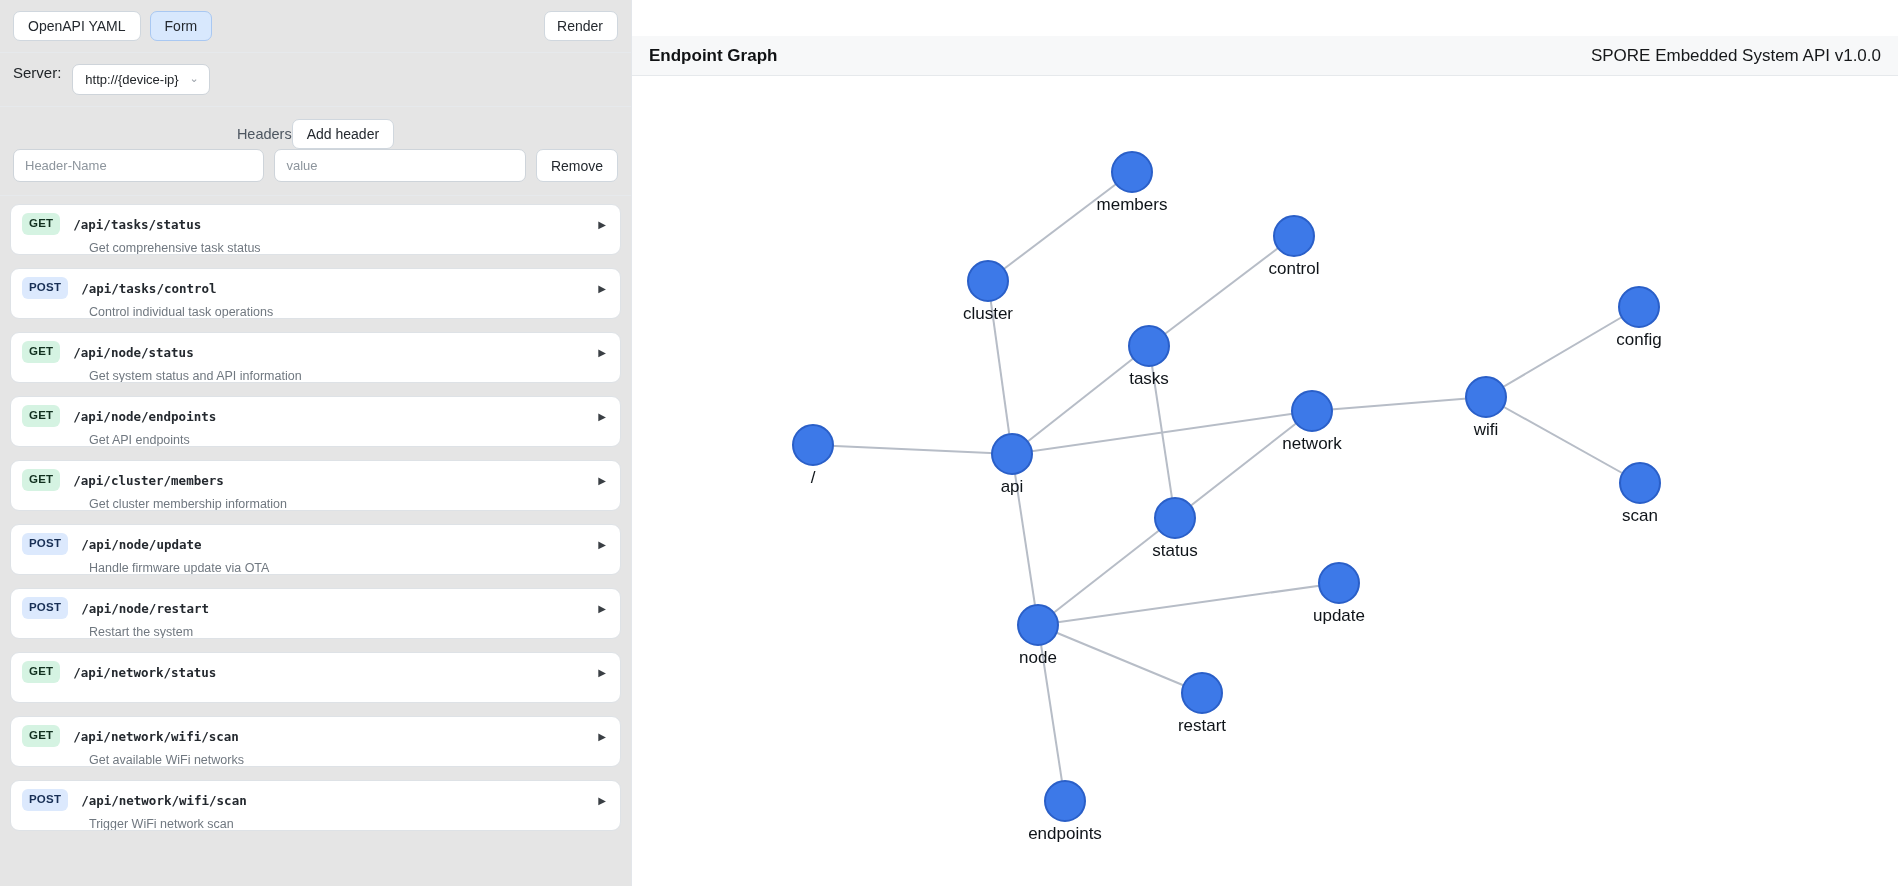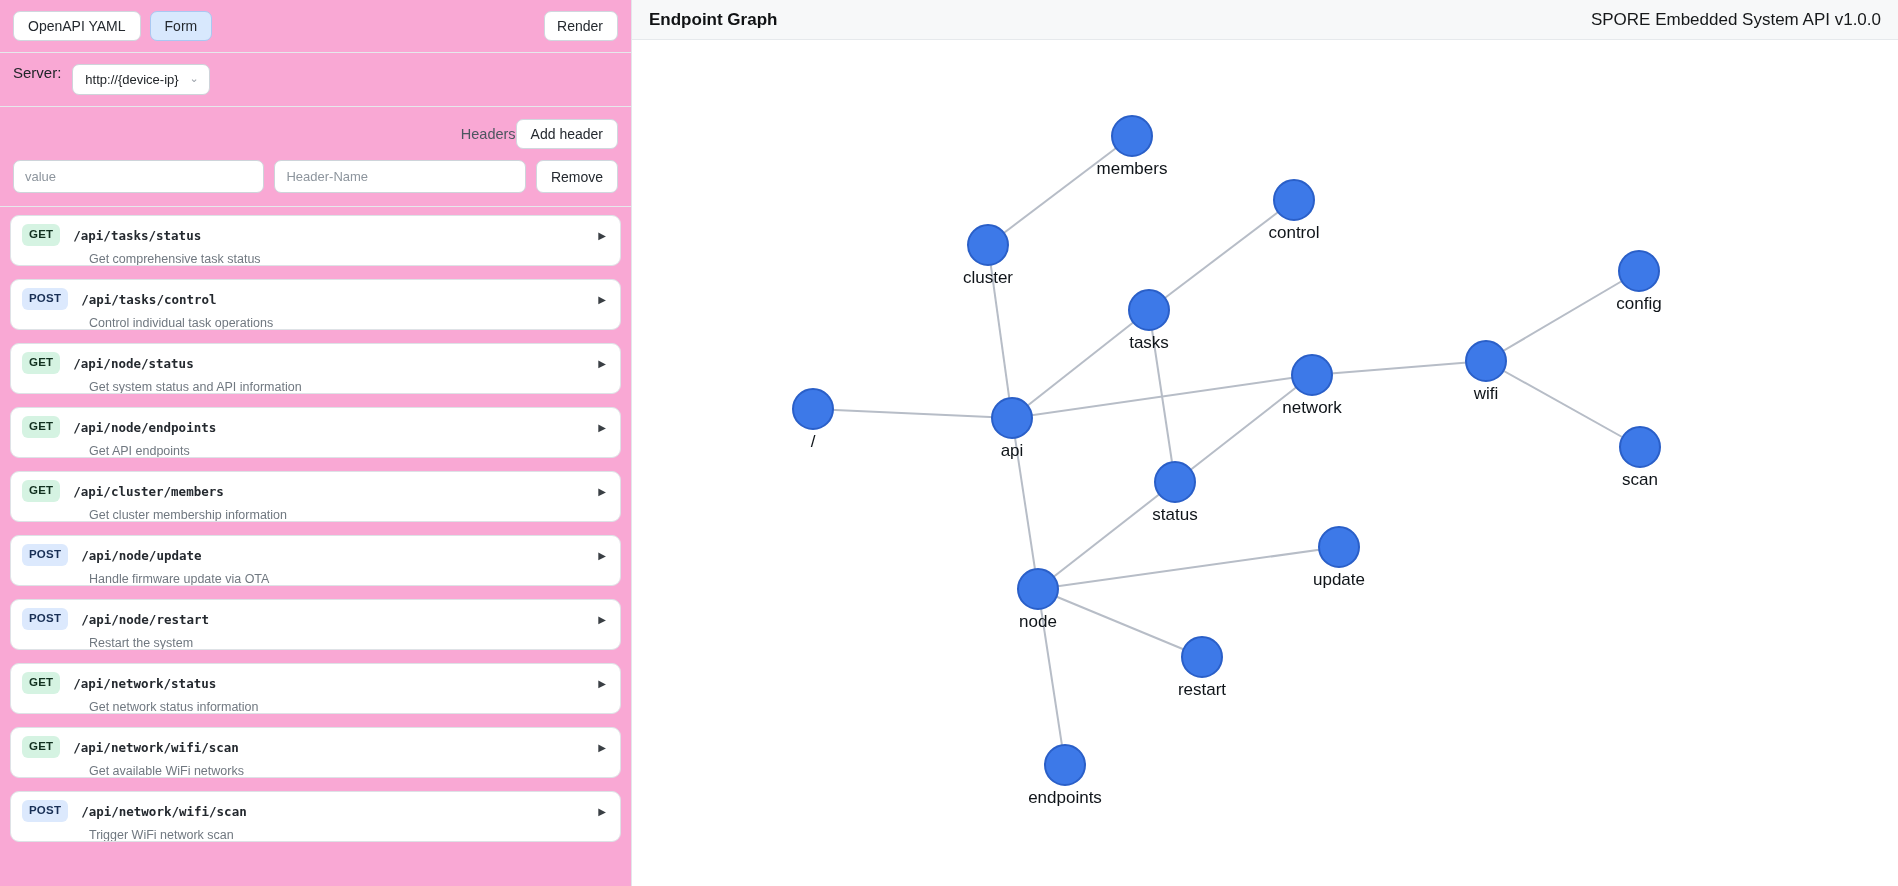--- a/index.html
+++ b/index.html
@@ -2,42 +2,42 @@
 <html><head>
 <meta charset="utf-8">
 <style>
   * { box-sizing: border-box; margin: 0; padding: 0; }
   html,body { width:1898px; height:886px; overflow:hidden; background:#fff;
               font-family:"Liberation Sans", sans-serif; color:#212529; }
   body { display:flex; }
 
   
   .left-panel { width:632px; min-width:632px; height:886px; border-right:1px solid #e3e6ea;
-                display:flex; flex-direction:column; background:#f9a8d4; }
+                display:flex; flex-direction:column; background:#e5e5e5; }
 
   .toolbar { display:flex; align-items:center; gap:9px; padding:11px 13px;
              border-bottom:1px solid #e6e9ec; }
   .btn { background:#fff; border:1px solid #d0d7de; border-radius:7px;
          padding:6px 14px; font-size:14px; color:#24292f; cursor:pointer;
          font-family:"Liberation Sans", sans-serif; }
   .btn.tab-active { background:#d8e8fd; border-color:#a9c8f2; }
   .btn-render { margin-left:auto;padding-left:12px; }
 
   .server-row { display:flex; align-items:flex-start; gap:11px; padding:11px 13px;
                 border-bottom:1px solid #e6e9ec; }
   .server-label { font-size:15px; color:#212529; }
   .select { position:relative; border:1px solid #ced4da; border-radius:7px;
             padding:7px 30px 7px 12px; font-size:13px; color:#212529; cursor:pointer;
             background:#fff; }
   .select .chev { position:absolute; right:10px; top:50%; transform:translateY(-58%);
                   color:#9aa1a9; font-size:11px; pointer-events:none; }
 
   .headers-sec { padding:12px 13px 13px; border-bottom:1px solid #e6e9ec; }
-  .headers-top { display:flex; align-items:center; justify-content:flex-end;
-                 margin-bottom:11px; }
+  .headers-top { display:flex; align-items:center; justify-content:center;
+                 }
   .headers-title { font-size:14.5px; color:#4d5660; }
   .hdr-row { display:flex; gap:10px; }
   .hdr-input { flex:1; height:33px; border:1px solid #ced4da; border-radius:7px;
                padding:0 11px; font-size:13px; color:#212529; outline:none;
                font-family:"Liberation Sans", sans-serif; }
   .hdr-input::placeholder { color:#8d959d; }
 
   .endpoint-list { flex:1; overflow:hidden; padding:8px 10px 0 10px; }
   .card { border:1px solid #dee2e6; border-radius:9px; background:#fff;
           padding:8px 14px 8px 11px; margin-bottom:13px; height:51px; overflow:hidden; }
@@ -45,21 +45,21 @@
   .badge { font-weight:700; font-size:11.5px; line-height:1; padding:5px 7px;
            border-radius:6px; letter-spacing:0.2px; }
   .badge-GET  { background:#d5f3e2; color:#11301f; }
   .badge-POST { background:#dce9fd; color:#182f55; }
   .ep-path { font-family:"DejaVu Sans Mono", monospace; font-size:12.5px;
              font-weight:700; color:#24292f; margin-left:13px; }
   .chevron-right { margin-left:auto; color:#3a3f44; font-size:10px; }
   .ep-desc { margin:6px 0 0 67px; font-size:12.5px; color:#707880; line-height:14px; }
 
   
-  .right-panel { flex:1; display:flex; flex-direction:column; height:708px; }
+  .right-panel { flex:1; display:flex; flex-direction:column; height:708px;margin-top:36px; }
   .right-header { height:40px; min-height:40px; background:#f7f8f9;
                   border-bottom:1px solid #e6e9ec; display:flex; align-items:center;
                   padding:0 17px; }
   .graph-title { font-size:17px; font-weight:700; color:#101214; }
   .api-title { margin-left:auto; font-size:17px; font-weight:400; color:#16181a; }
   .graph-area { flex:1; position:relative; background:#fff; }
   .graph-area svg { display:block; }
   .graph-node-label { font-family:"Liberation Sans", sans-serif; font-size:17px;
                       fill:#0f1419; }
 </style>
@@ -81,22 +81,22 @@
       <span class="chev">⌄</span>
     </div>
   </div>
 
   <div class="headers-sec">
     <div class="headers-top">
       <span class="headers-title">Headers</span>
       <button class="btn">Add header</button>
     </div>
     <div class="hdr-row">
+      <input class="hdr-input" type="text" placeholder="Header-Name" style="">
       <input class="hdr-input" type="text" placeholder="value" style="">
-      <input class="hdr-input" type="text" placeholder="Header-Name" style="">
       <button class="btn">Remove</button>
     </div>
   </div>
 
   <div class="endpoint-list" id="endpoint-list">
       <div class="card">
         <div class="card-top">
           <span class="badge badge-GET">GET</span>
           <span class="ep-path">/api/tasks/status</span>
           <span class="chevron-right">▶</span>
@@ -150,21 +150,20 @@
           <span class="chevron-right">▶</span>
         </div>
         <div class="ep-desc">Restart the system</div>
       </div>
       <div class="card">
         <div class="card-top">
           <span class="badge badge-GET">GET</span>
           <span class="ep-path">/api/network/status</span>
           <span class="chevron-right">▶</span>
         </div>
-        <div class="ep-desc">Get network status information</div>
       </div>
       <div class="card">
         <div class="card-top">
           <span class="badge badge-GET">GET</span>
           <span class="ep-path">/api/network/wifi/scan</span>
           <span class="chevron-right">▶</span>
         </div>
         <div class="ep-desc">Get available WiFi networks</div>
       </div>
       <div class="card">

